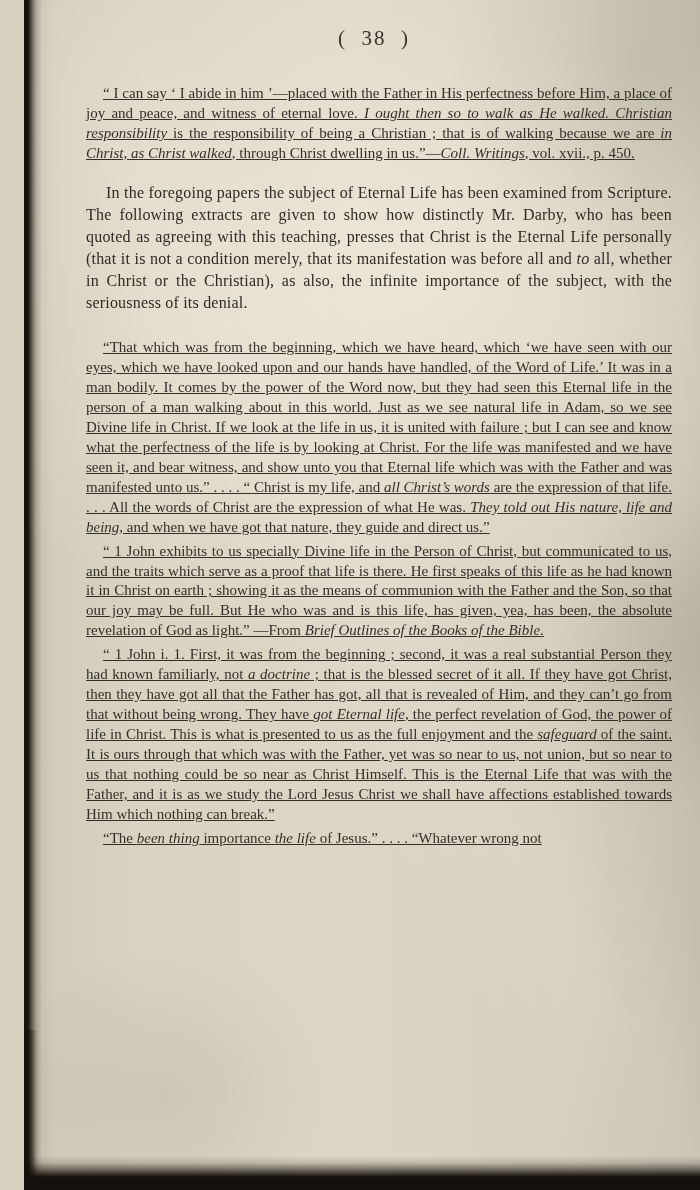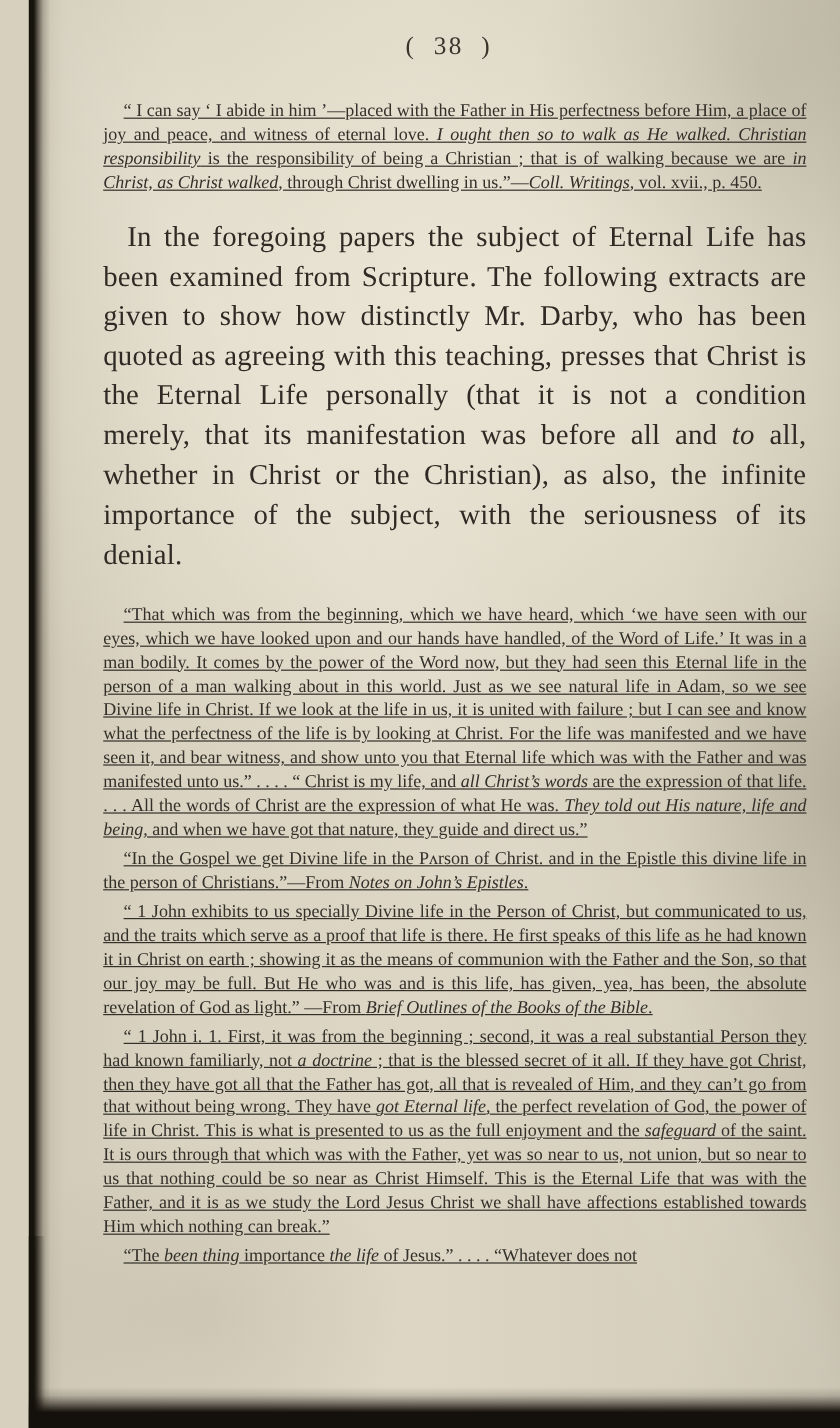--- a/index.html
+++ b/index.html
@@ -41,40 +41,39 @@
   .pagenum {
     position: absolute; top: 26px; left: 0; width: 100%; z-index: 2;
     text-align: center; font-size: 21px; letter-spacing: 2px; color: #3a352c;
   }
   .text {
     position: absolute; left: 62px; top: 84px; width: 586px; z-index: 2;
     text-align: justify;
   }
   p { margin: 0; }
   .small { font-size: 15px; line-height: 1.33; }
-  .large { font-size: 24px; line-height: 1.38; letter-spacing: 0.2px; color: #2f2b24; }
+  .large { font-size: 16px; line-height: 1.38; letter-spacing: 0.2px; color: #2f2b24; }
   .ind  { text-indent: 17px; text-decoration: underline; }
   .p1   { margin-bottom: 4px; }
   .main-para { margin-top: 18px; margin-bottom: 24px; text-indent: 20px; }
   .ext  { margin-bottom: 4px; }
   .it   { font-style: italic; }
 </style>
 </head>
 <body>
 
 <div class="page">
   <div class="pagenum">(&nbsp;&nbsp;38&nbsp;&nbsp;)</div>
 
   <main class="text">
     <p class="small ind"><span>“ I can say ‘ I abide in him ’—placed with the Father in His perfectness before Him, a place of joy and peace, and witness of eternal love. </span><span class="it">I ought then so to walk as He walked. Christian responsibility</span><span> is the responsibility of being a Christian ; that is of walking because we are </span><span class="it">in Christ, as Christ walked</span><span>, through Christ dwelling in us.”—</span><span class="it">Coll. Writings</span><span>, vol. xvii., p. 450.</span></p>
     <p class="large main-para"><span>In the foregoing papers the subject of Eternal Life has been examined from Scripture. The following extracts are given to show how distinctly Mr. Darby, who has been quoted as agreeing with this teaching, presses that Christ is the Eternal Life personally (that it is not a condition merely, that its manifestation was before all and </span><span class="it">to</span><span> all, whether in Christ or the Christian), as also, the infinite importance of the subject, with the seriousness of its denial.</span></p>
     <p class="small ind ext"><span>“That which was from the beginning, which we have heard, which ‘we have seen with our eyes, which we have looked upon and our hands have handled, of the Word of Life.’ It was in a man bodily. It comes by the power of the Word now, but they had seen this Eternal life in the person of a man walking about in this world. Just as we see natural life in Adam, so we see Divine life in Christ. If we look at the life in us, it is united with failure ; but I can see and know what the perfectness of the life is by looking at Christ. For the life was manifested and we have seen it, and bear witness, and show unto you that Eternal life which was with the Father and was manifested unto us.” . . . . “ Christ is my life, and </span><span class="it">all Christ’s words</span><span> are the expression of that life. . . . All the words of Christ are the expression of what He was. </span><span class="it">They told out His nature, life and being</span><span>, and when we have got that nature, they guide and direct us.”</span></p>
-    <p class="small ind ext"><span>“In the Gospel we get Divine life in the Pʌrson of Christ. and in the Epistle this divine life in the person of Christians.”—From </span><span class="it">Notes on John’s Epistles</span><span>.</span></p>
     <p class="small ind ext"><span>“ 1 John exhibits to us specially Divine life in the Person of Christ, but communicated to us, and the traits which serve as a proof that life is there. He first speaks of this life as he had known it in Christ on earth ; showing it as the means of communion with the Father and the Son, so that our joy may be full. But He who was and is this life, has given, yea, has been, the absolute revelation of God as light.” —From </span><span class="it">Brief Outlines of the Books of the Bible</span><span>.</span></p>
     <p class="small ind ext"><span>“ 1 John i. 1. First, it was from the beginning ; second, it was a real substantial Person they had known familiarly, not </span><span class="it">a doctrine</span><span> ; that is the blessed secret of it all. If they have got Christ, then they have got all that the Father has got, all that is revealed of Him, and they can’t go from that without being wrong. They have </span><span class="it">got Eternal life</span><span>, the perfect revelation of God, the power of life in Christ. This is what is presented to us as the full enjoyment and the </span><span class="it">safeguard</span><span> of the saint. It is ours through that which was with the Father, yet was so near to us, not union, but so near to us that nothing could be so near as Christ Himself. This is the Eternal Life that was with the Father, and it is as we study the Lord Jesus Christ we shall have affections established towards Him which nothing can break.”</span></p>
-    <p class="small ind ext"><span>“The </span><span class="it">been thing</span><span> importance </span><span class="it">the life</span><span> of Jesus.” . . . . “Whatever does not</span></p>
+    <p class="small ind ext"><span>“The </span><span class="it">been thing</span><span> importance </span><span class="it">the life</span><span> of Jesus.” . . . . “Whatever wrong not</span></p>
   </main>
 
   <div class="edge-right"></div>
   <div class="edge-left"></div>
   <div class="edge-left-foot"></div>
   <div class="edge-bottom"></div>
 </div>
 
 </body></html>

